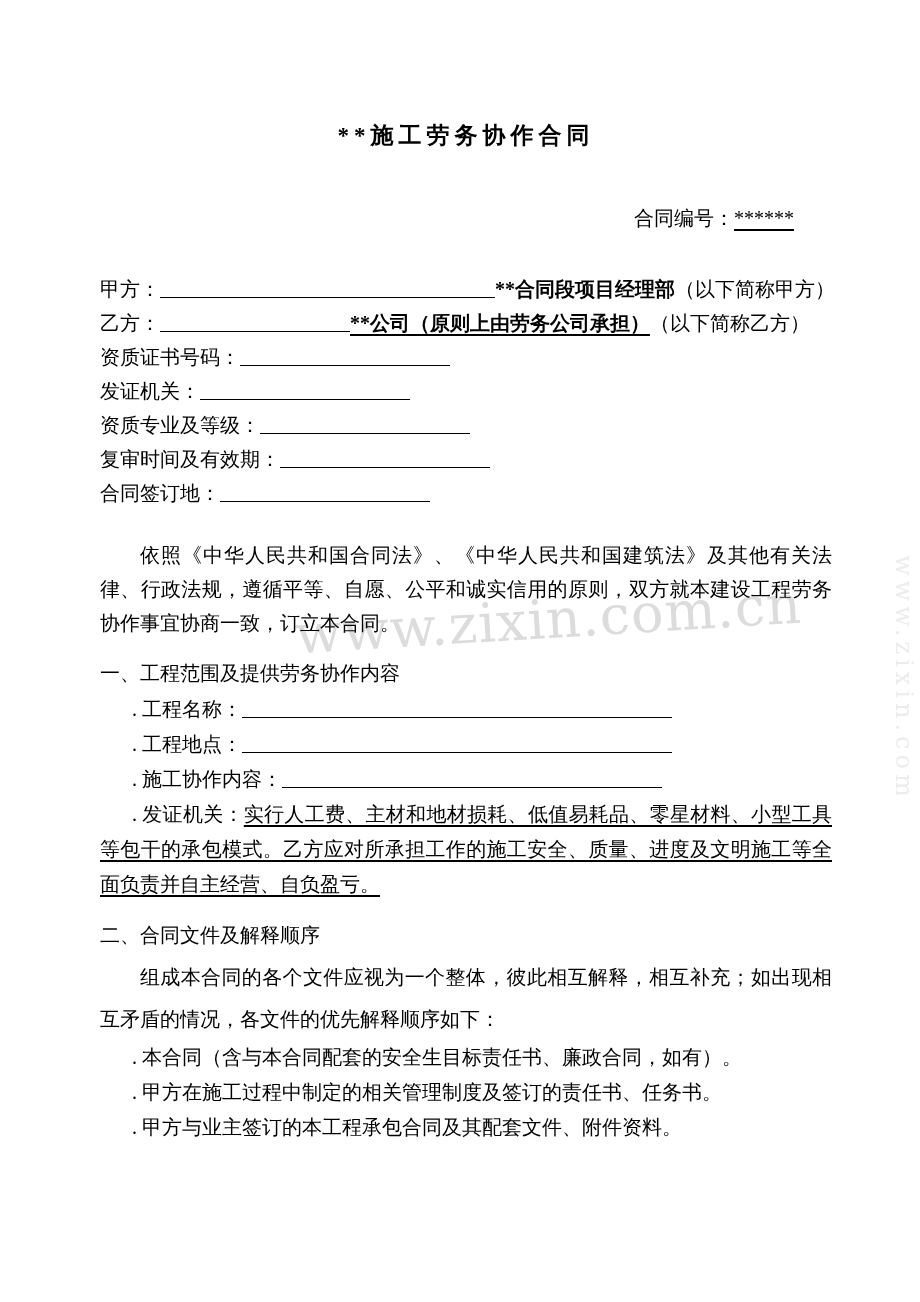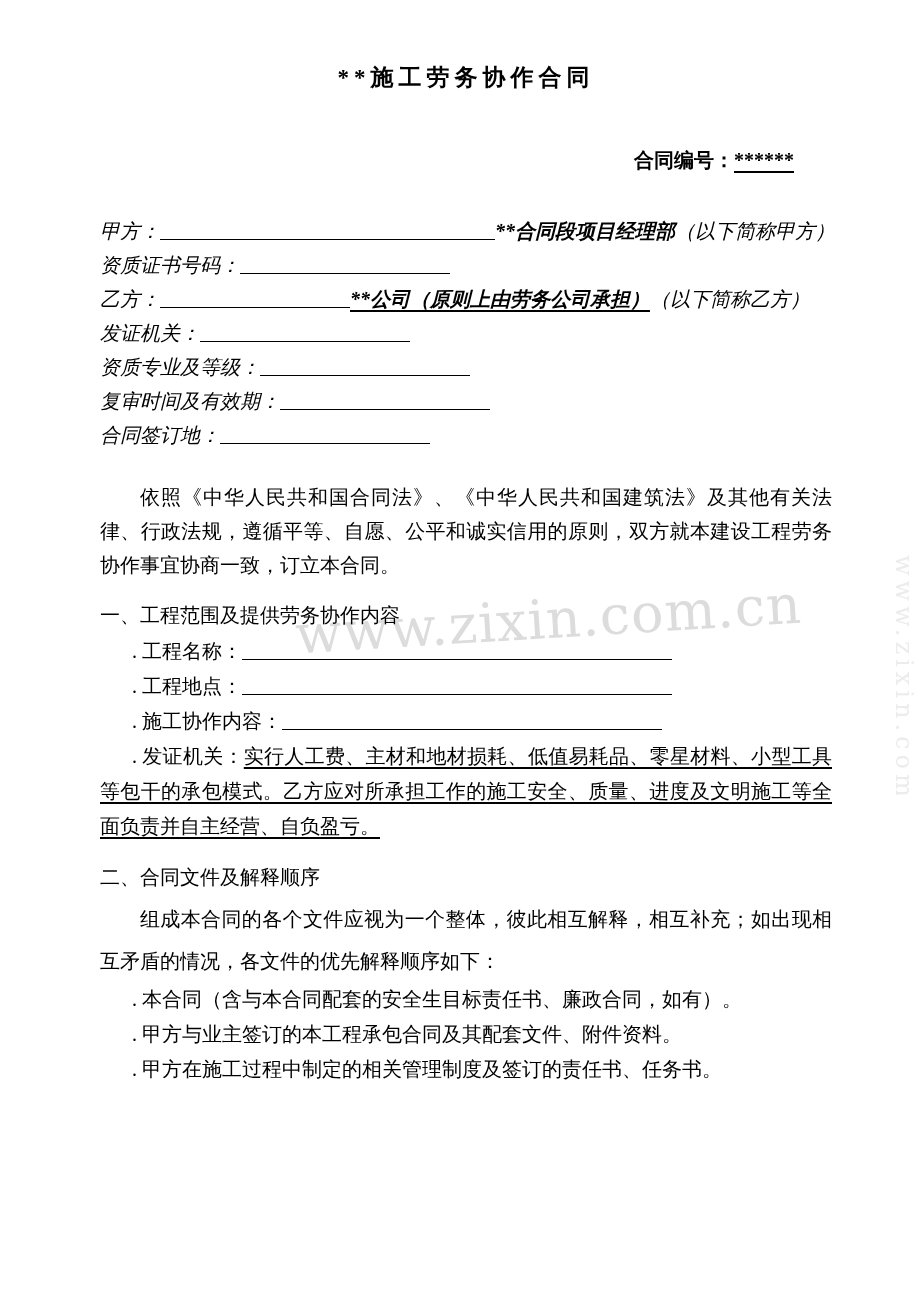--- a/index.html
+++ b/index.html
@@ -15,26 +15,26 @@
     font-family:"DejaVu Serif",serif; pointer-events:none;
   }
   .wm-main {
     top:588px; left:295px; font-size:54px; letter-spacing:1px;
     color:#dcdcdc; transform:rotate(-3.5deg);
   }
   .wm-side {
     top:555px; right:2px; font-size:24px; letter-spacing:5px;
     color:#ececec; writing-mode:vertical-rl; height:240px; overflow:hidden;
   }
-  .content { position:relative; z-index:1; padding:62px 88px 0 100px; }
+  .content { position:relative; z-index:1; padding:120px 88px 0 100px; }
   .title { text-align:center; font-size:23px; font-weight:bold; letter-spacing:5px; }
-  .contract-no { text-align:right; margin-top:54px; padding-right:38px; font-weight:bold; font-size:20px; }
+  .contract-no { text-align:right; margin-top:54px; padding-right:38px; font-weight:normal; font-size:20px; }
   .cn-value { text-decoration:underline; text-underline-offset:4px; }
   .party-block { margin-top:40px; }
-  .line { height:34px; line-height:34px; white-space:nowrap;font-style:italic; }
+  .line { height:34px; line-height:34px; white-space:nowrap; }
   .blank {
     display:inline-block; border-bottom:1.4px solid #000;
     height:16px; vertical-align:-2px;
   }
   .w335 { width:335px; }
   .w190 { width:190px; }
   .w210 { width:210px; }
   .w430 { width:430px; }
   .w380 { width:380px; }
   .bold { font-weight:bold; }
@@ -57,24 +57,24 @@
 
   <div class="contract-no">
     <span>合同编号：</span><span class="cn-value">******</span>
   </div>
 
   <div class="party-block">
     <div class="line">
       <span>甲方：</span><span class="blank w335"></span><span class="bold">**合同段项目经理部</span><span>（以下简称甲方）</span>
     </div>
     <div class="line">
-      <span>资质证书号码：</span><span class="blank w210"></span>
+      <span>乙方：</span><span class="blank w190"></span><span class="bold ul">**公司（原则上由劳务公司承担）</span><span>（以下简称乙方）</span>
     </div>
     <div class="line">
-      <span>乙方：</span><span class="blank w190"></span><span class="bold ul">**公司（原则上由劳务公司承担）</span><span>（以下简称乙方）</span>
+      <span>资质证书号码：</span><span class="blank w210"></span>
     </div>
     <div class="line">
       <span>发证机关：</span><span class="blank w210"></span>
     </div>
     <div class="line">
       <span>资质专业及等级：</span><span class="blank w210"></span>
     </div>
     <div class="line">
       <span>复审时间及有效期：</span><span class="blank w210"></span>
     </div>
@@ -98,16 +98,16 @@
   </div>
   <p class="item-para">
     <span>. 发证机关：</span><span class="ul">实行人工费、主材和地材损耗、低值易耗品、零星材料、小型工具等包干的承包模式。乙方应对所承担工作的施工安全、质量、进度及文明施工等全面负责并自主经营、自负盈亏。</span>
   </p>
 
   <h2 class="sec-heading">二、合同文件及解释顺序</h2>
 
   <p class="intro-para">组成本合同的各个文件应视为一个整体，彼此相互解释，相互补充；如出现相互矛盾的情况，各文件的优先解释顺序如下：</p>
 
   <p class="item-para">. 本合同（含与本合同配套的安全生目标责任书、廉政合同，如有）。</p>
+  <p class="item-para">. 甲方在施工过程中制定的相关管理制度及签订的责任书、任务书。</p>
   <p class="item-para">. 甲方与业主签订的本工程承包合同及其配套文件、附件资料。</p>
-  <p class="item-para">. 甲方在施工过程中制定的相关管理制度及签订的责任书、任务书。</p>
 
 </div>
 
 </body></html>

